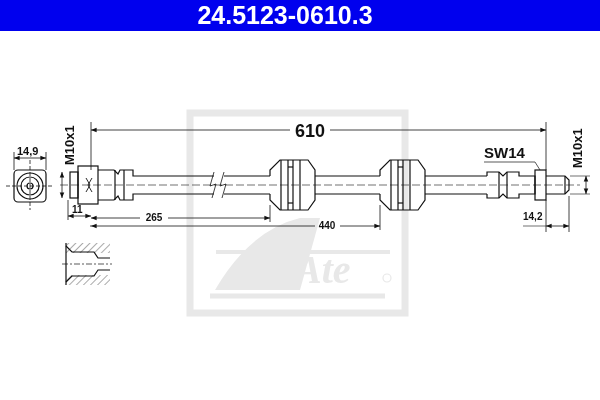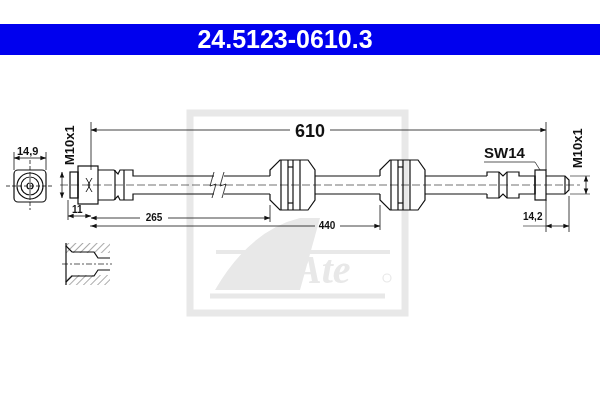--- a/index.html
+++ b/index.html
@@ -1,17 +1,17 @@
 <!DOCTYPE html>
 <html><head>
 <meta charset="utf-8">
 <style>
   html, body { margin:0; padding:0; background:#ffffff; }
   body { width:600px; height:400px; position:relative; overflow:hidden; font-family:"Liberation Sans", sans-serif; }
-  .header { position:absolute; left:0; top:0; width:600px; height:31px; background:#0000ee; display:flex; align-items:center; justify-content:center;margin-top:24px; }
+  .header { position:absolute; left:0; top:0; width:600px; height:31px; background:#0000ee; display:flex; align-items:center; justify-content:center; }
   .header span { color:#ffffff; font-weight:bold; font-size:25px; letter-spacing:0px; }
   .header .gap { display:inline-block; width:30px; }
   svg { position:absolute; left:0; top:0; }
   .dimtxt { font-family:"Liberation Sans", sans-serif; font-weight:bold; fill:#111; }
 </style>
 </head>
 <body>
 
 <div class="header">
   <span>24.5123-0610.3</span>

